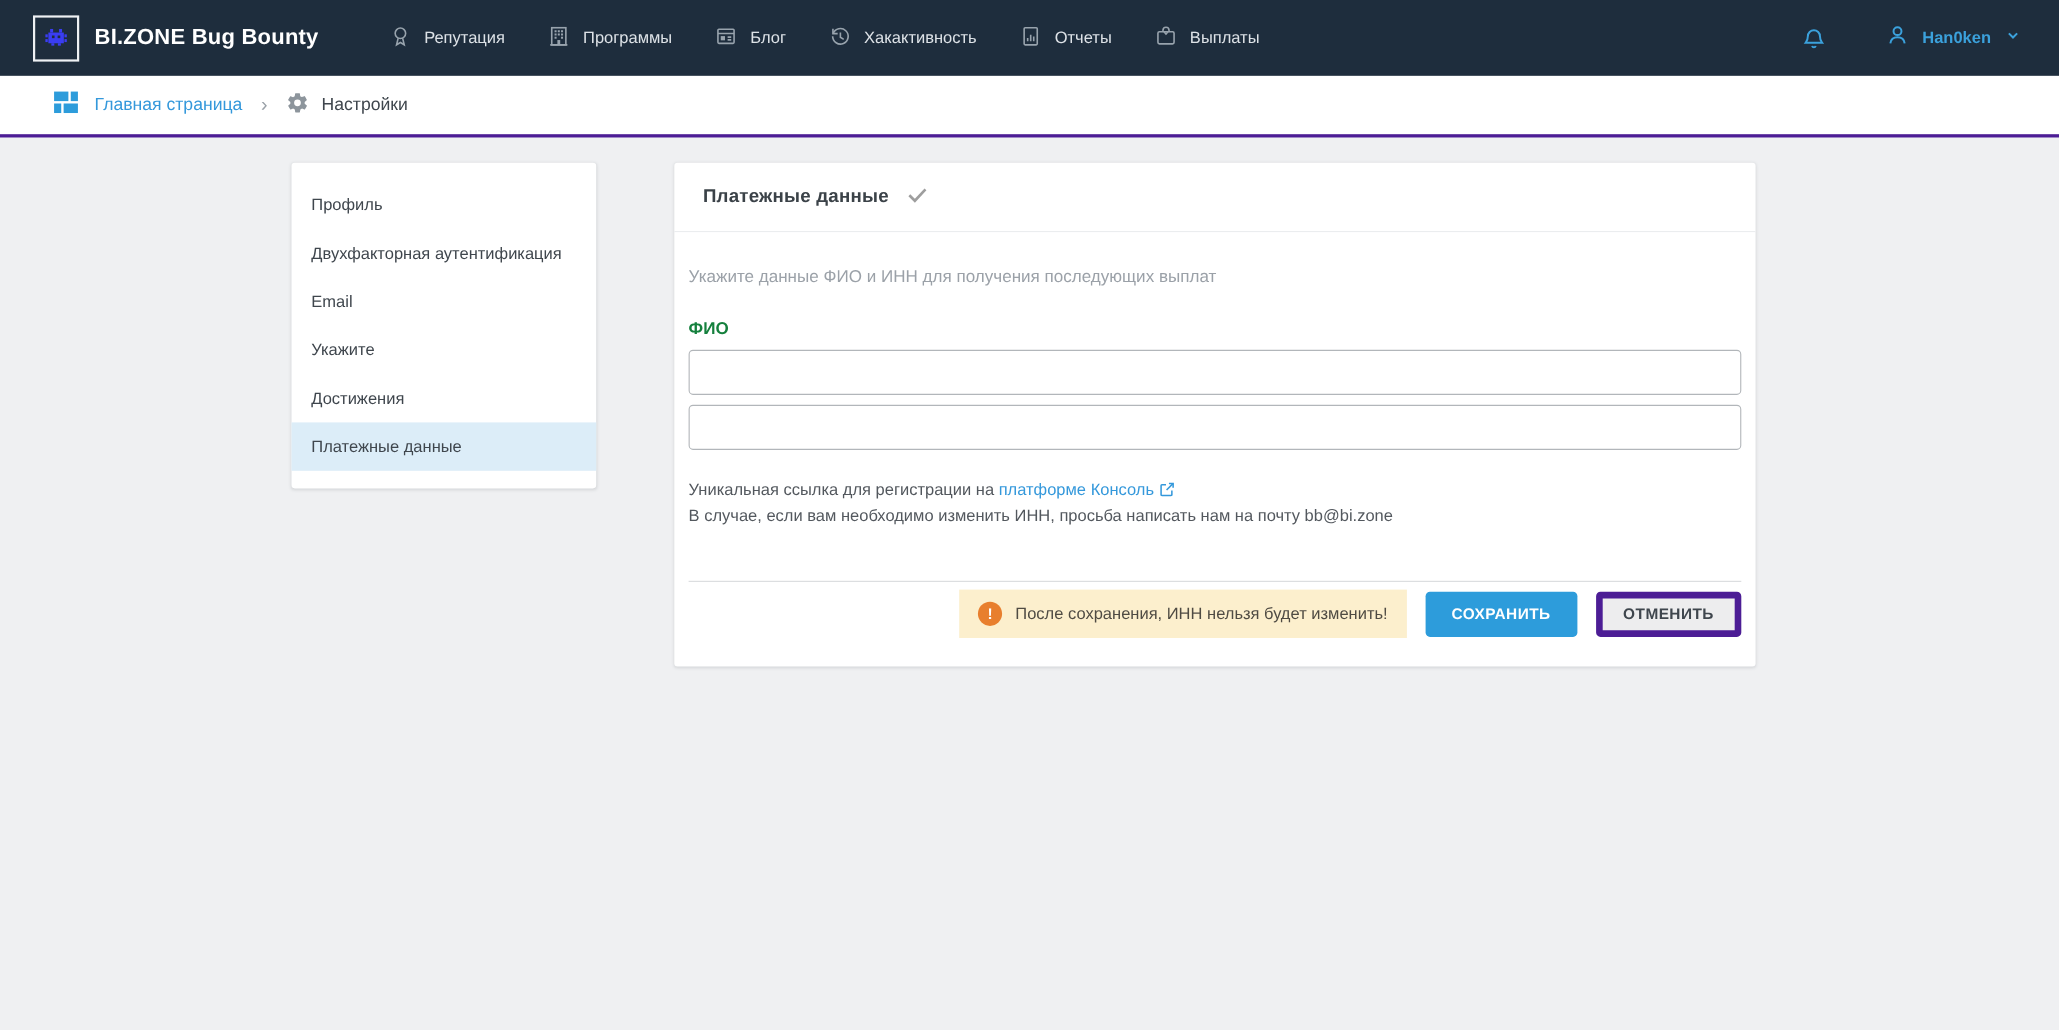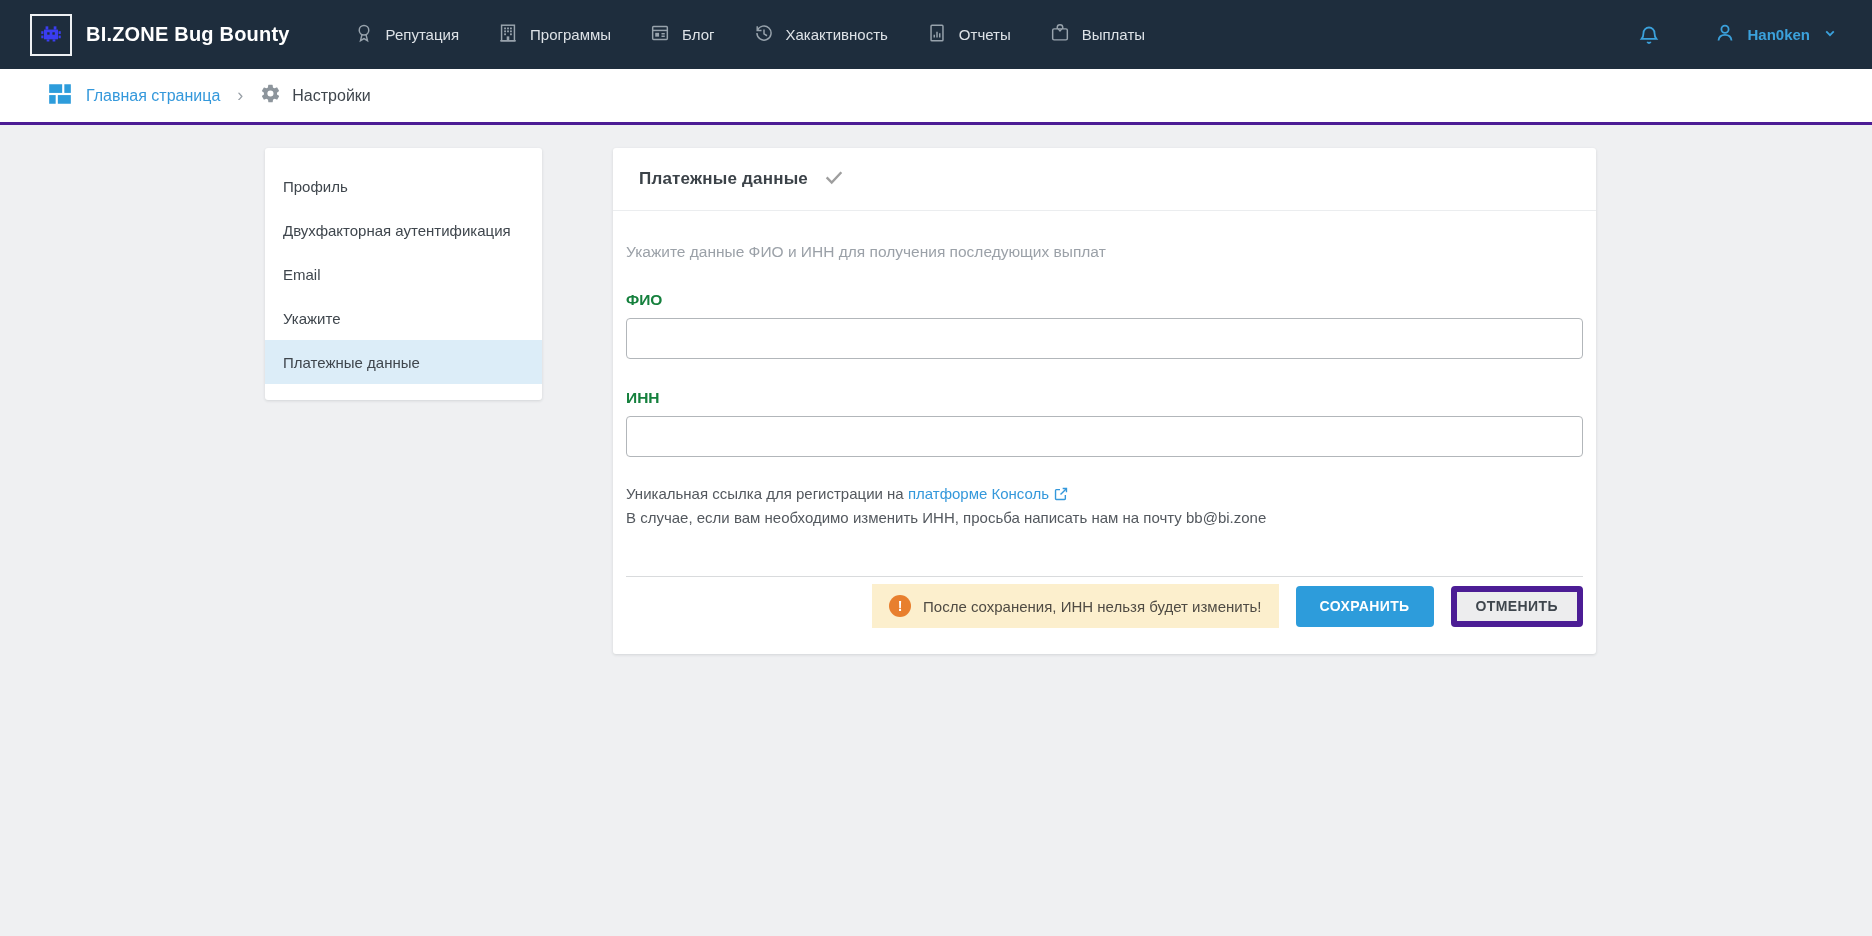--- a/index.html
+++ b/index.html
@@ -240,40 +240,40 @@
   </div>
 </div>
 
 <div class="content">
 
   <div class="card sidebar-card">
     <div class="side-item">Профиль</div>
     <div class="side-item">Двухфакторная аутентификация</div>
     <div class="side-item">Email</div>
     <div class="side-item">Укажите</div>
+    <div class="side-item">Достижения</div>
     <div class="side-item active">Платежные данные</div>
   </div>
 
   <div class="card main-card">
     <div class="card-header">
       <span class="card-title">Платежные данные</span>
       <span>
         <svg width="22" height="22" viewBox="0 0 24 24" fill="none" stroke="#9e9e9e" stroke-width="2.6">
           <path d="M4 12.5l5.5 5.5L20 6.8"></path>
         </svg>
       </span>
     </div>
 
     <div class="card-body">
       <div class="desc">Укажите данные ФИО и ИНН для получения последующих выплат</div>
 
       <div class="field-label">ФИО</div>
       <input class="text-input" type="text" value="" style="">
 
-      <div class="field-label">ИНН</div>
       <input class="text-input" type="text" value="" style="">
 
       <div class="notes">
         <div>
           <span>Уникальная ссылка для регистрации на </span><a class="note-link">платформе Консоль</a><span class="ext-ic"><svg width="16" height="16" viewBox="0 0 24 24" fill="none" stroke="#3498db" stroke-width="2.1">
                 <path d="M18.5 13.5V19a1.2 1.2 0 0 1-1.2 1.2H5a1.2 1.2 0 0 1-1.2-1.2V6.7A1.2 1.2 0 0 1 5 5.5h5.5"></path>
                 <path d="M14.5 3.8h5.7v5.7"></path>
                 <path d="M20 4L11.3 12.7"></path>
               </svg></span>
         </div>

